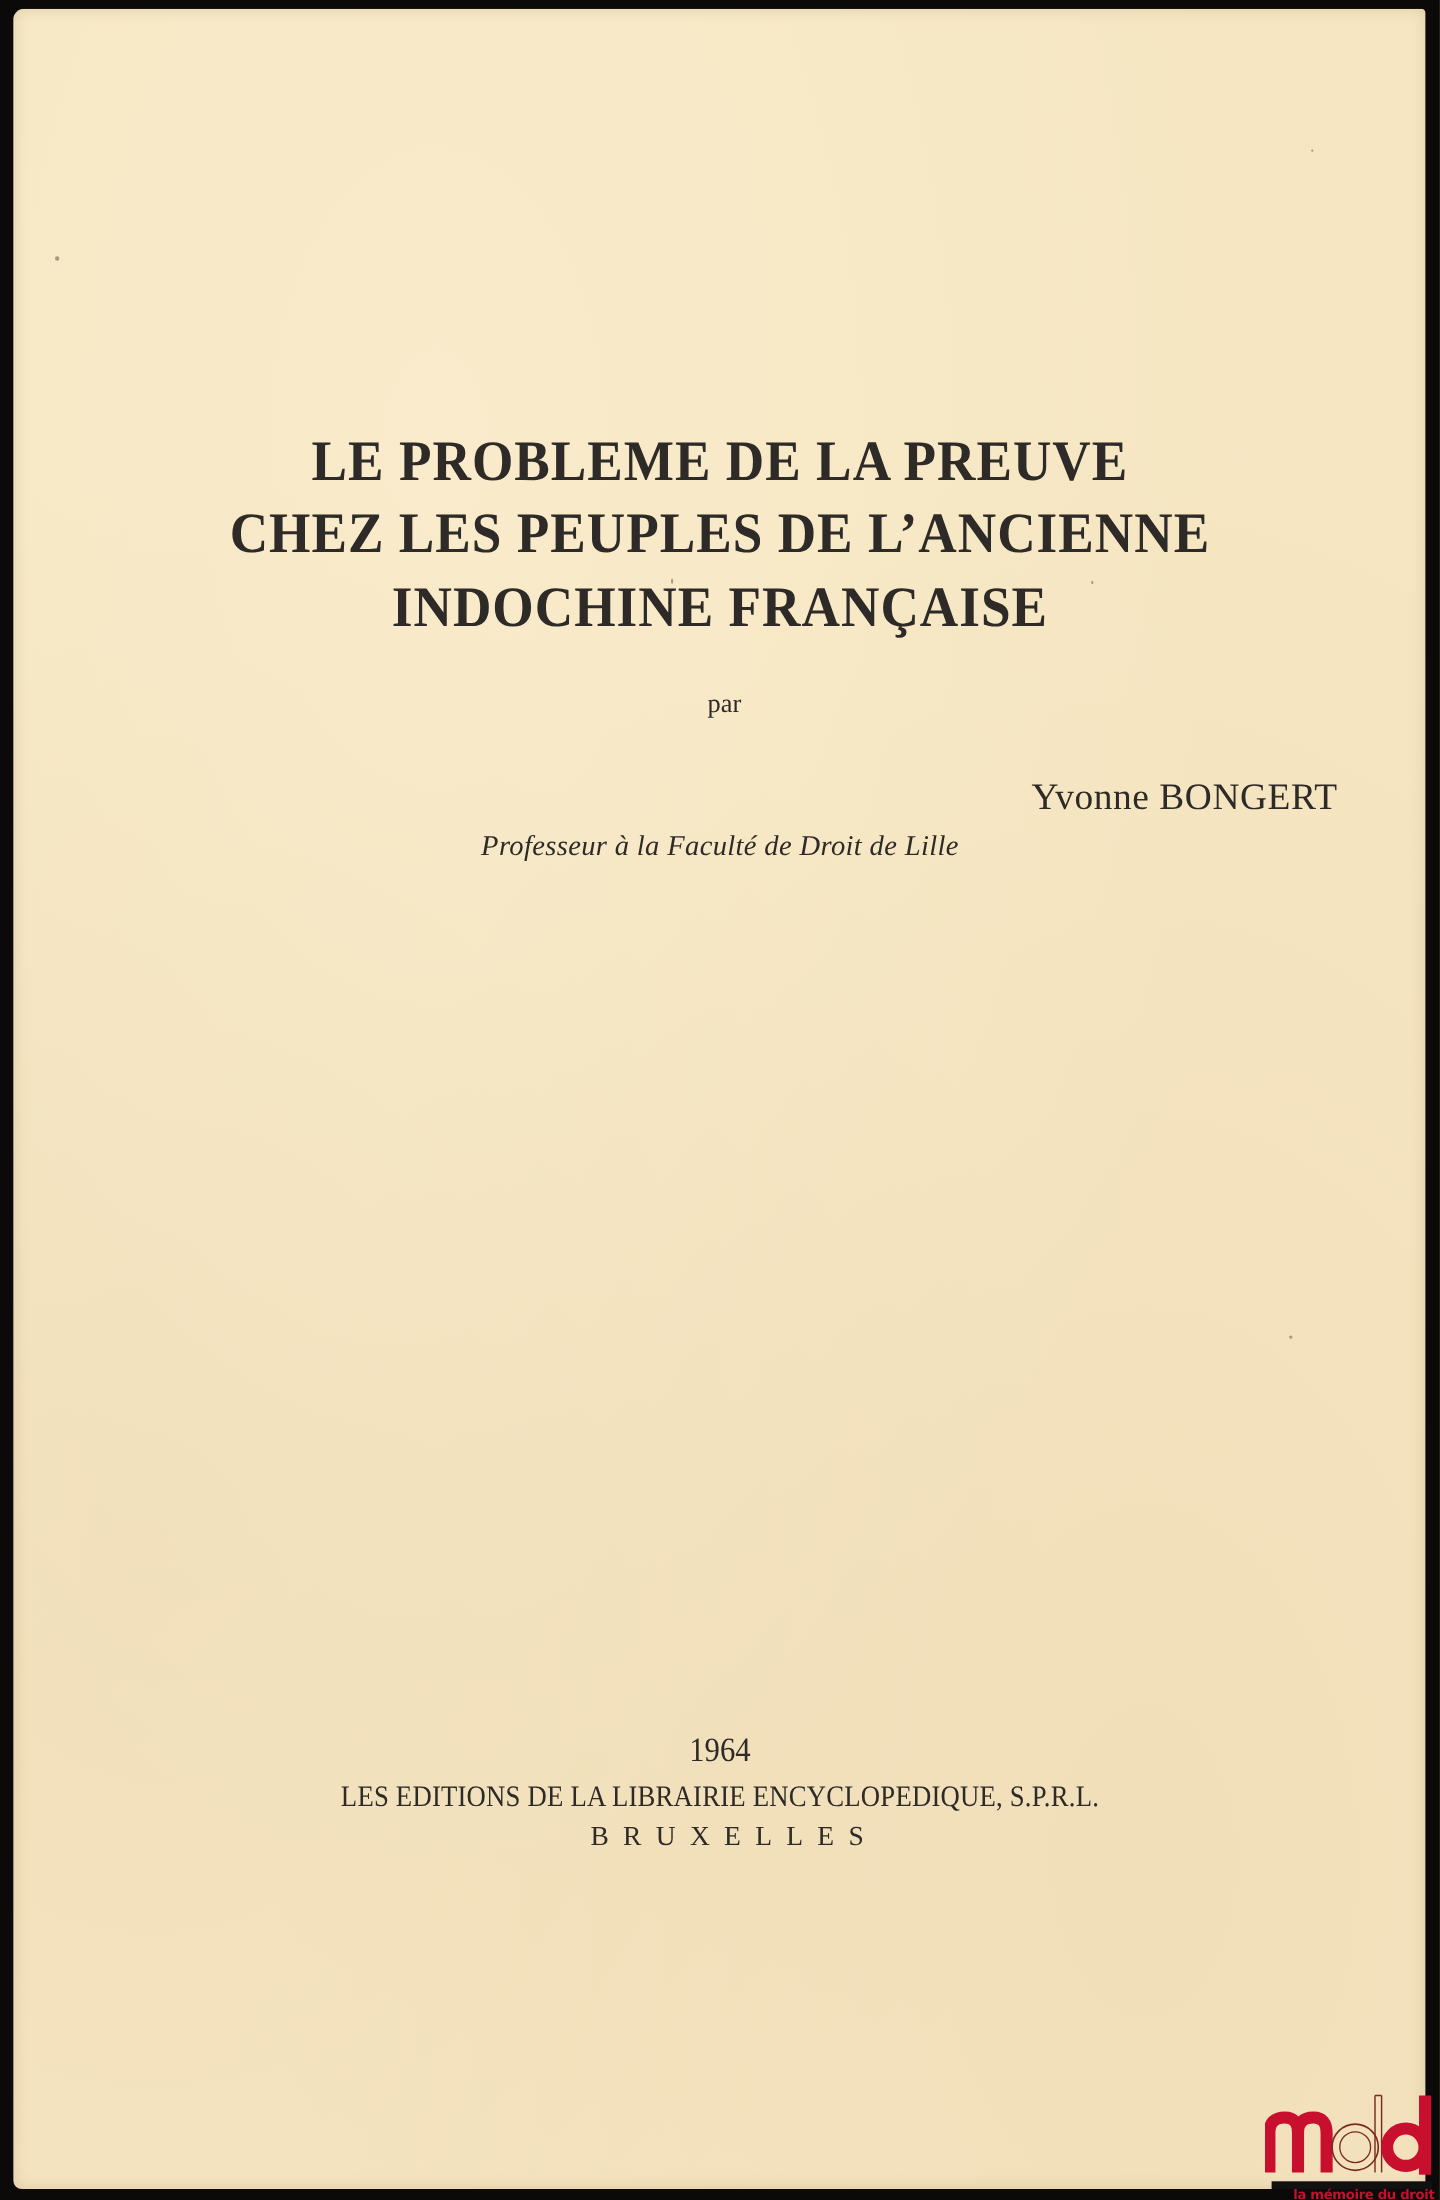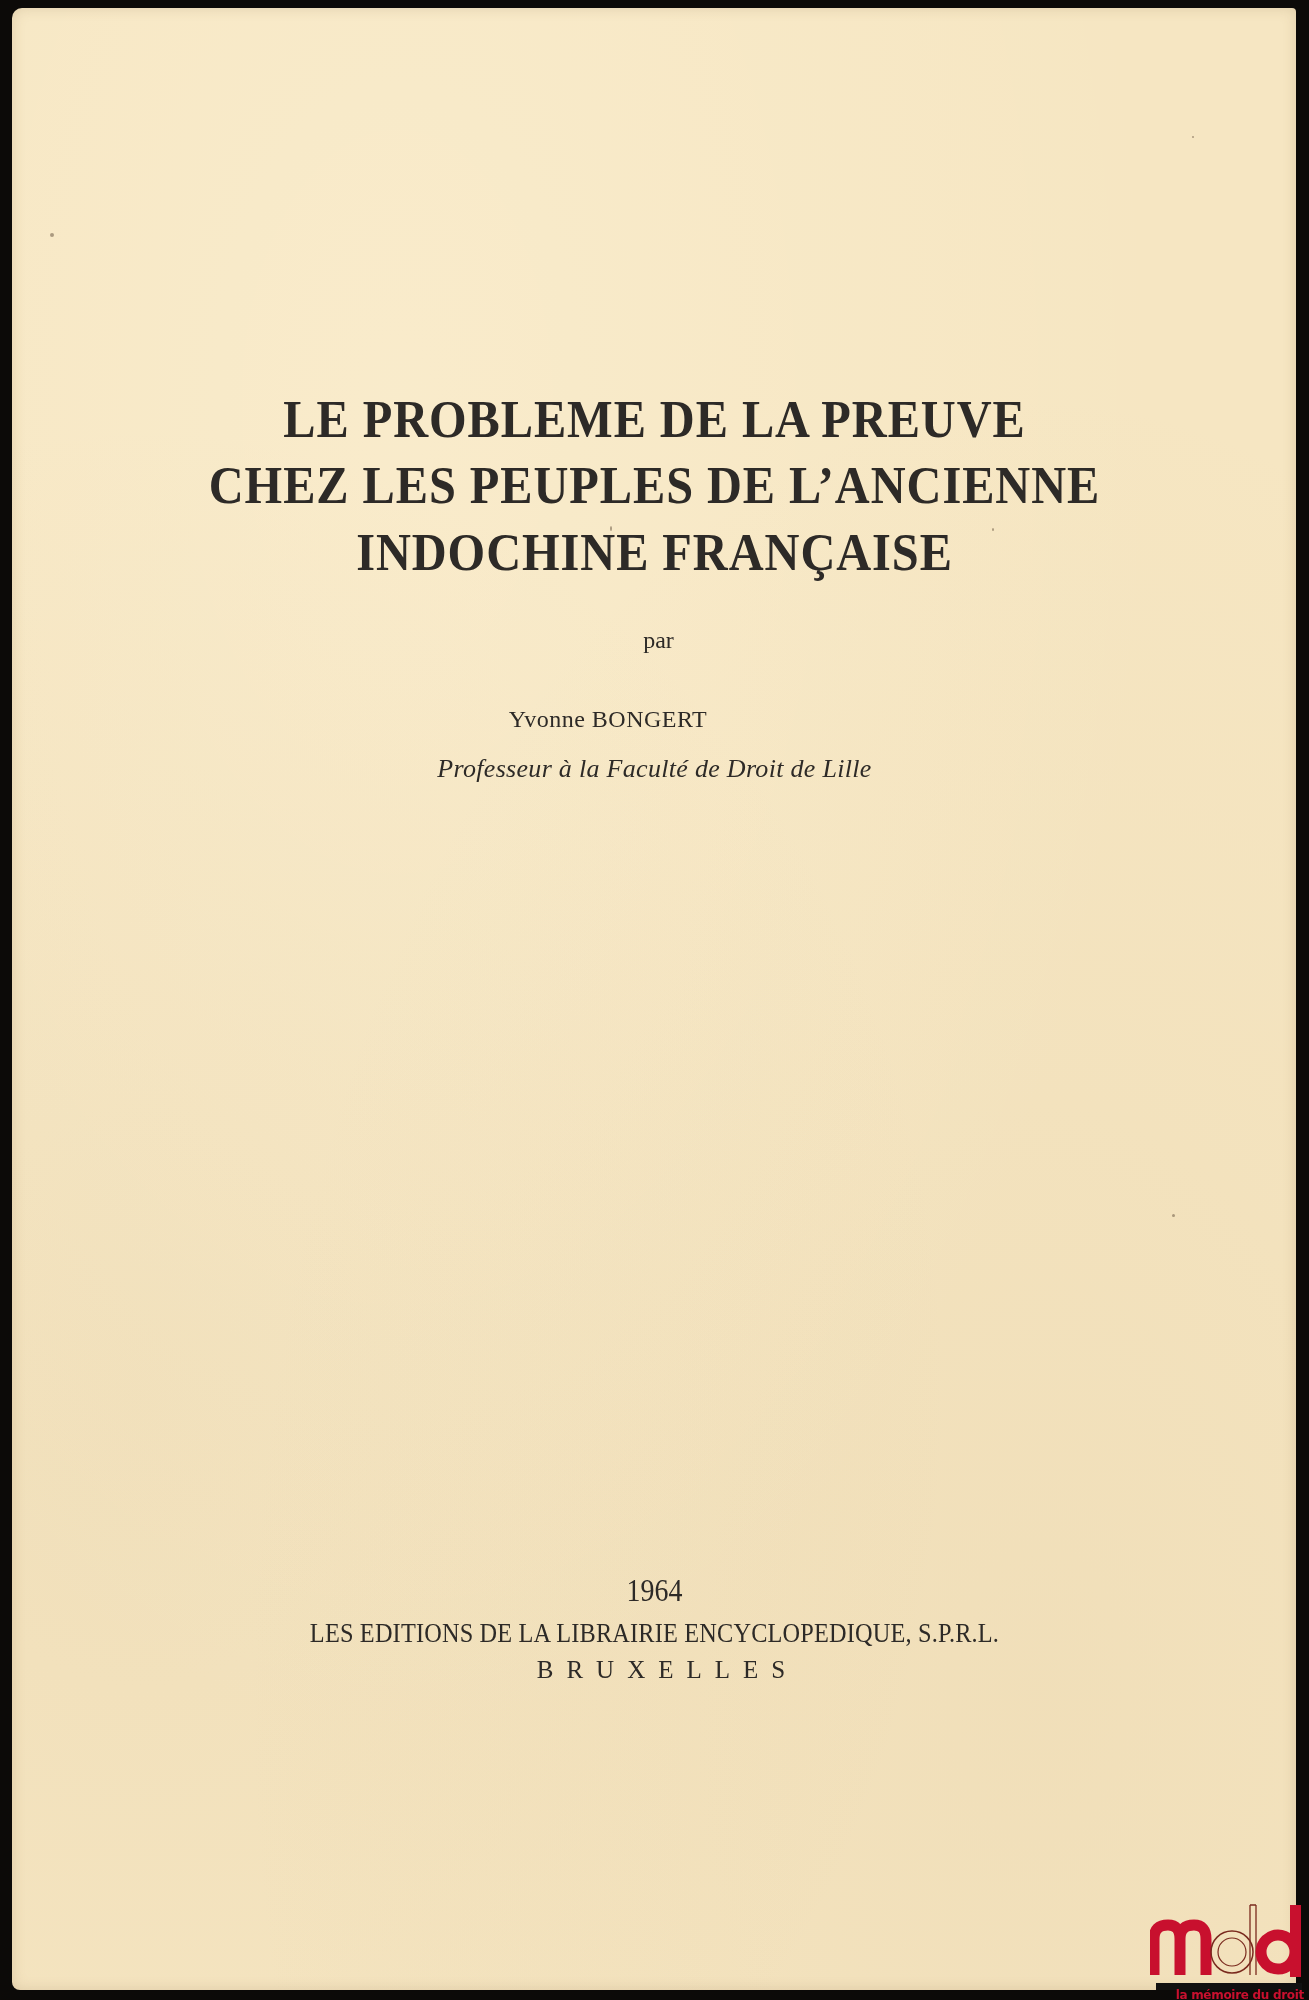--- a/index.html
+++ b/index.html
@@ -37,22 +37,22 @@
       margin: 0;
     }
     .t1 { top: 394px; }
     .t2 { top: 460px; }
     .t3 { top: 527px; }
     .par {
       position: absolute; left: 4px; width: 1309px; text-align: center;
       top: 627px; font-size: 24px;
     }
     .author {
-      position: absolute; left: 0; width: 1216px; text-align: center;
-      top: 706px; font-size: 24px; letter-spacing: 0.5px;
+      position: absolute; left: 0; width: 1216px; text-align: right;
+      top: 706px; font-size: 34px; letter-spacing: 0.5px;
     }
     .affil {
       position: absolute; left: 0; width: 1309px; text-align: center;
       top: 754px; font-size: 26px; font-style: italic; letter-spacing: 0.3px;
     }
     .year {
       position: absolute; left: 0; width: 1309px; text-align: center;
       top: 1573px; font-size: 31px;
       transform: scaleX(0.9);
     }

